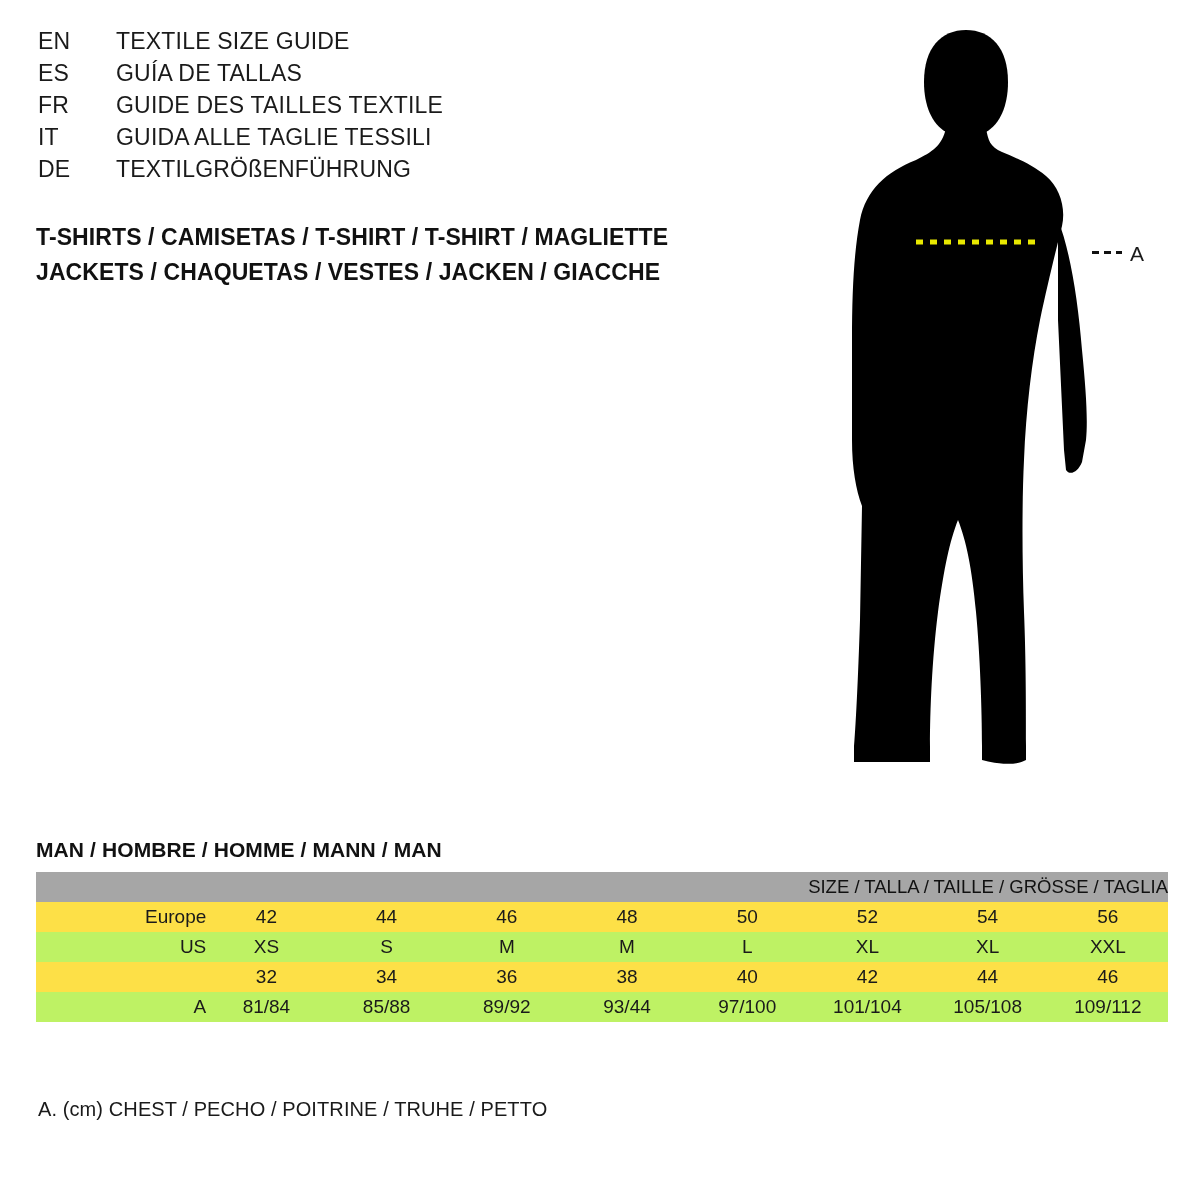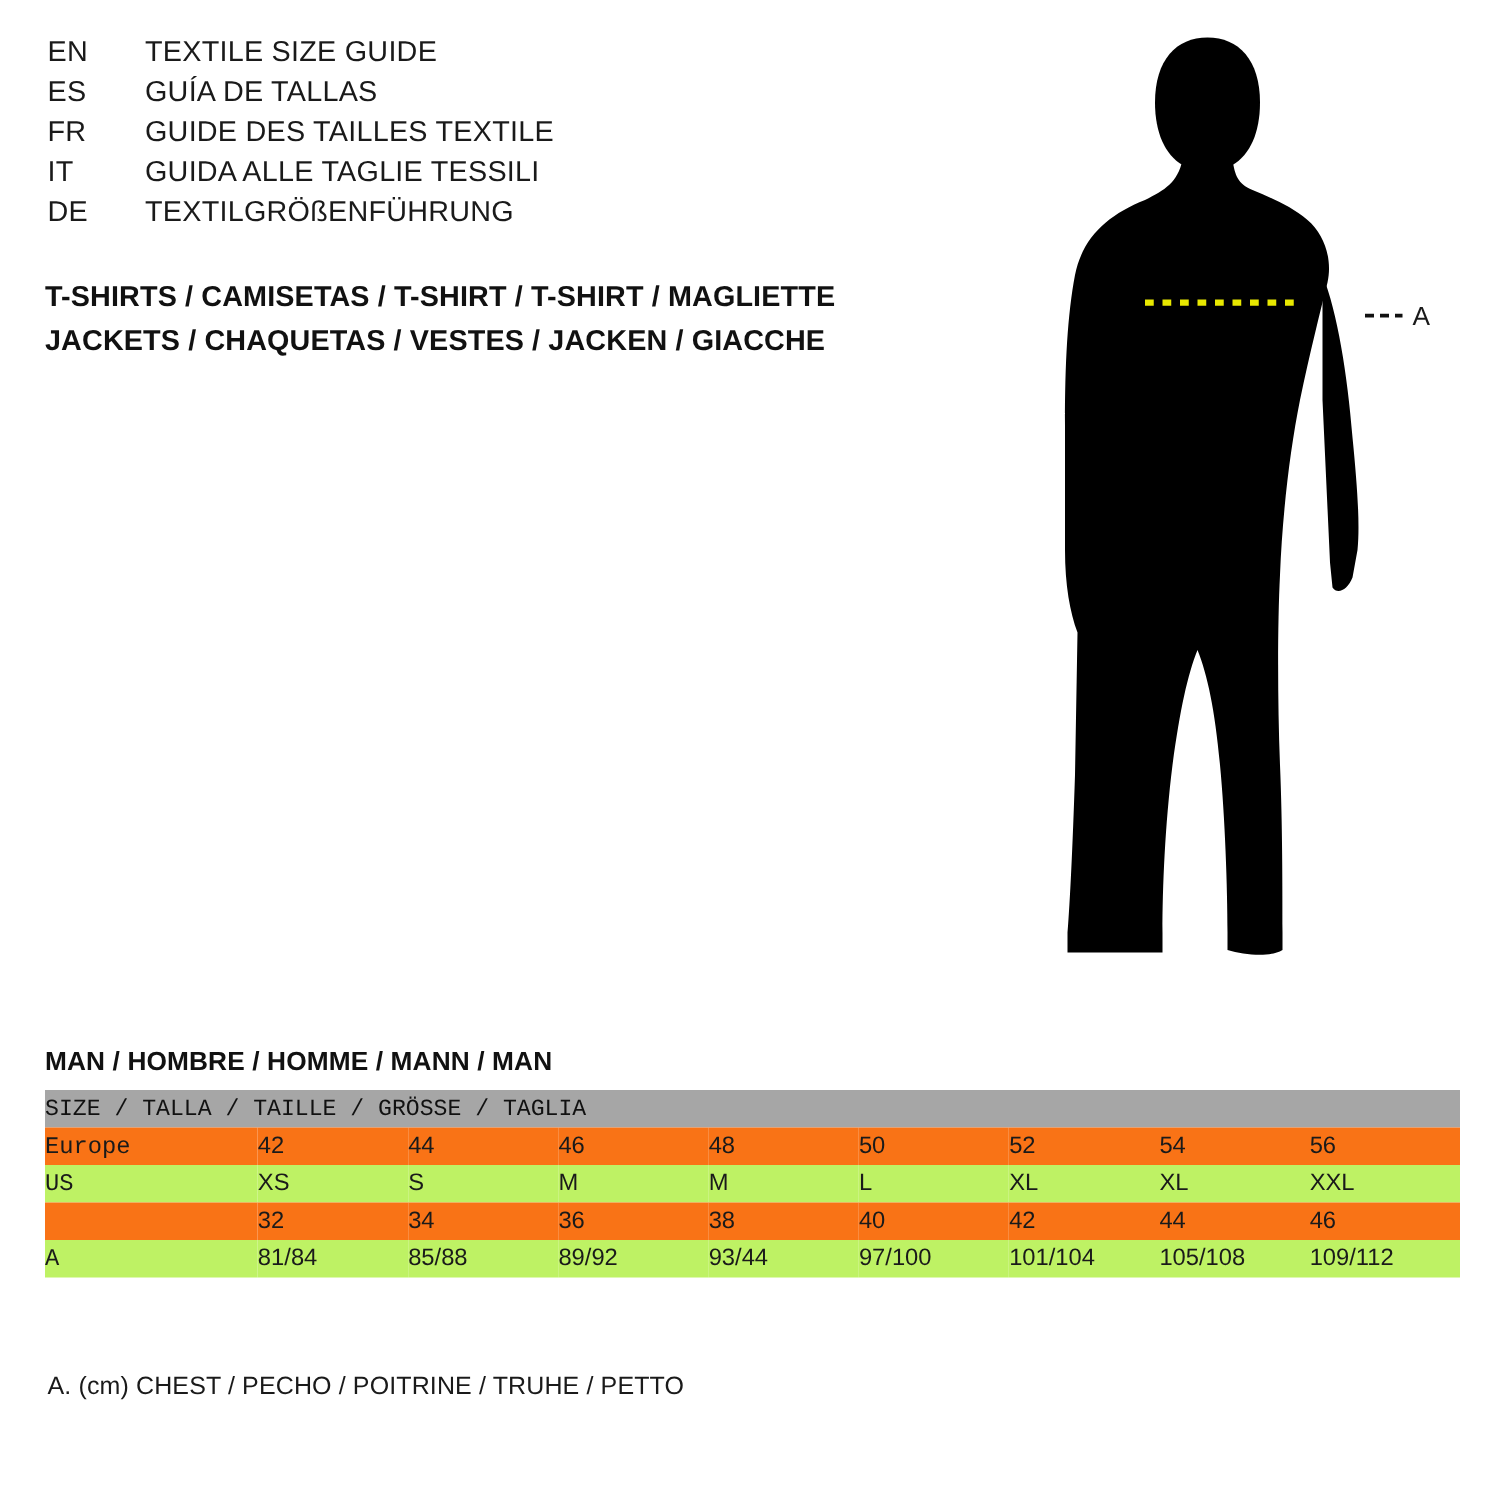--- a/index.html
+++ b/index.html
@@ -105,32 +105,32 @@
     padding: 0;
     height: 30px;
     vertical-align: middle;
   }
   .row-head td {
     background: #a6a6a6;
     color: #111111;
     font-size: 18.5px;
     height: 30px;
   }
-  .row-light td { background: #f97316; }
+  .row-light td { background: #fde047; }
   .row-dark td  { background: #bef264; }
 
   td.label-cell {
     width: 170px;
     padding-left: 8px;
-    text-align: left;
+    text-align: right;
     white-space: nowrap;
-    font-family: Liberation Mono, monospace;
   }
   td.val-cell {
     width: 120px;
+    text-align: center;
     white-space: nowrap;
   }
 
   .footnote {
     position: absolute;
     left: 38px;
     top: 1098px;
     font-size: 20px;
     color: #1a1a1a;
     letter-spacing: 0.1px;

